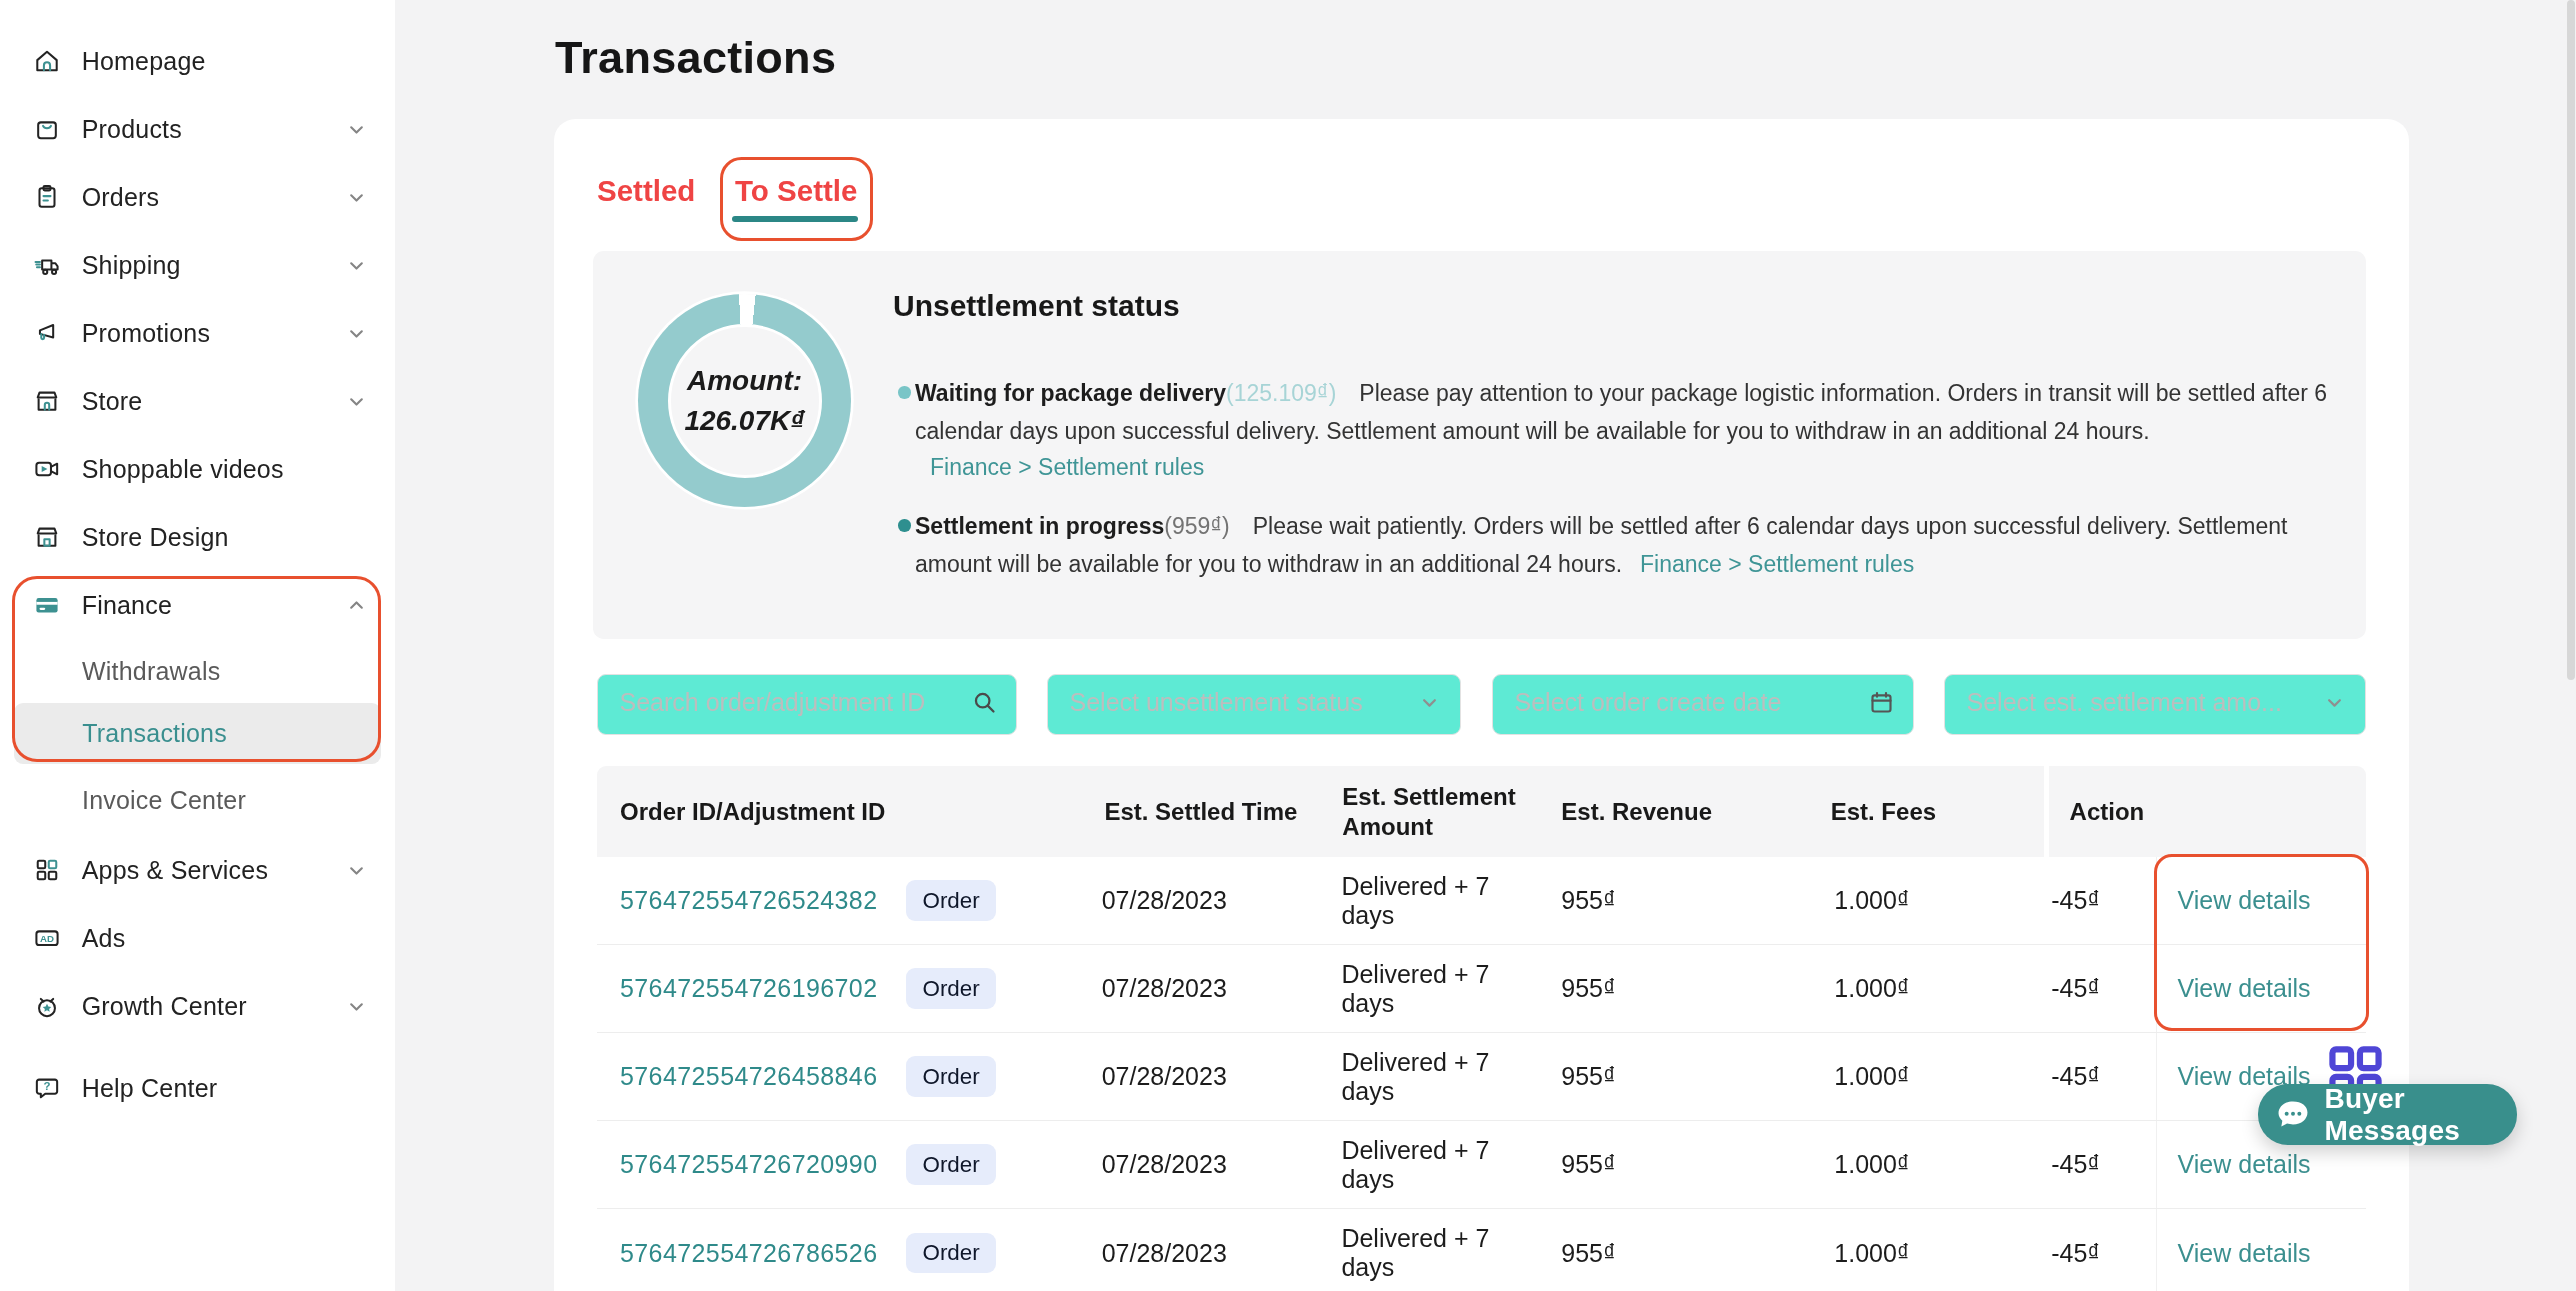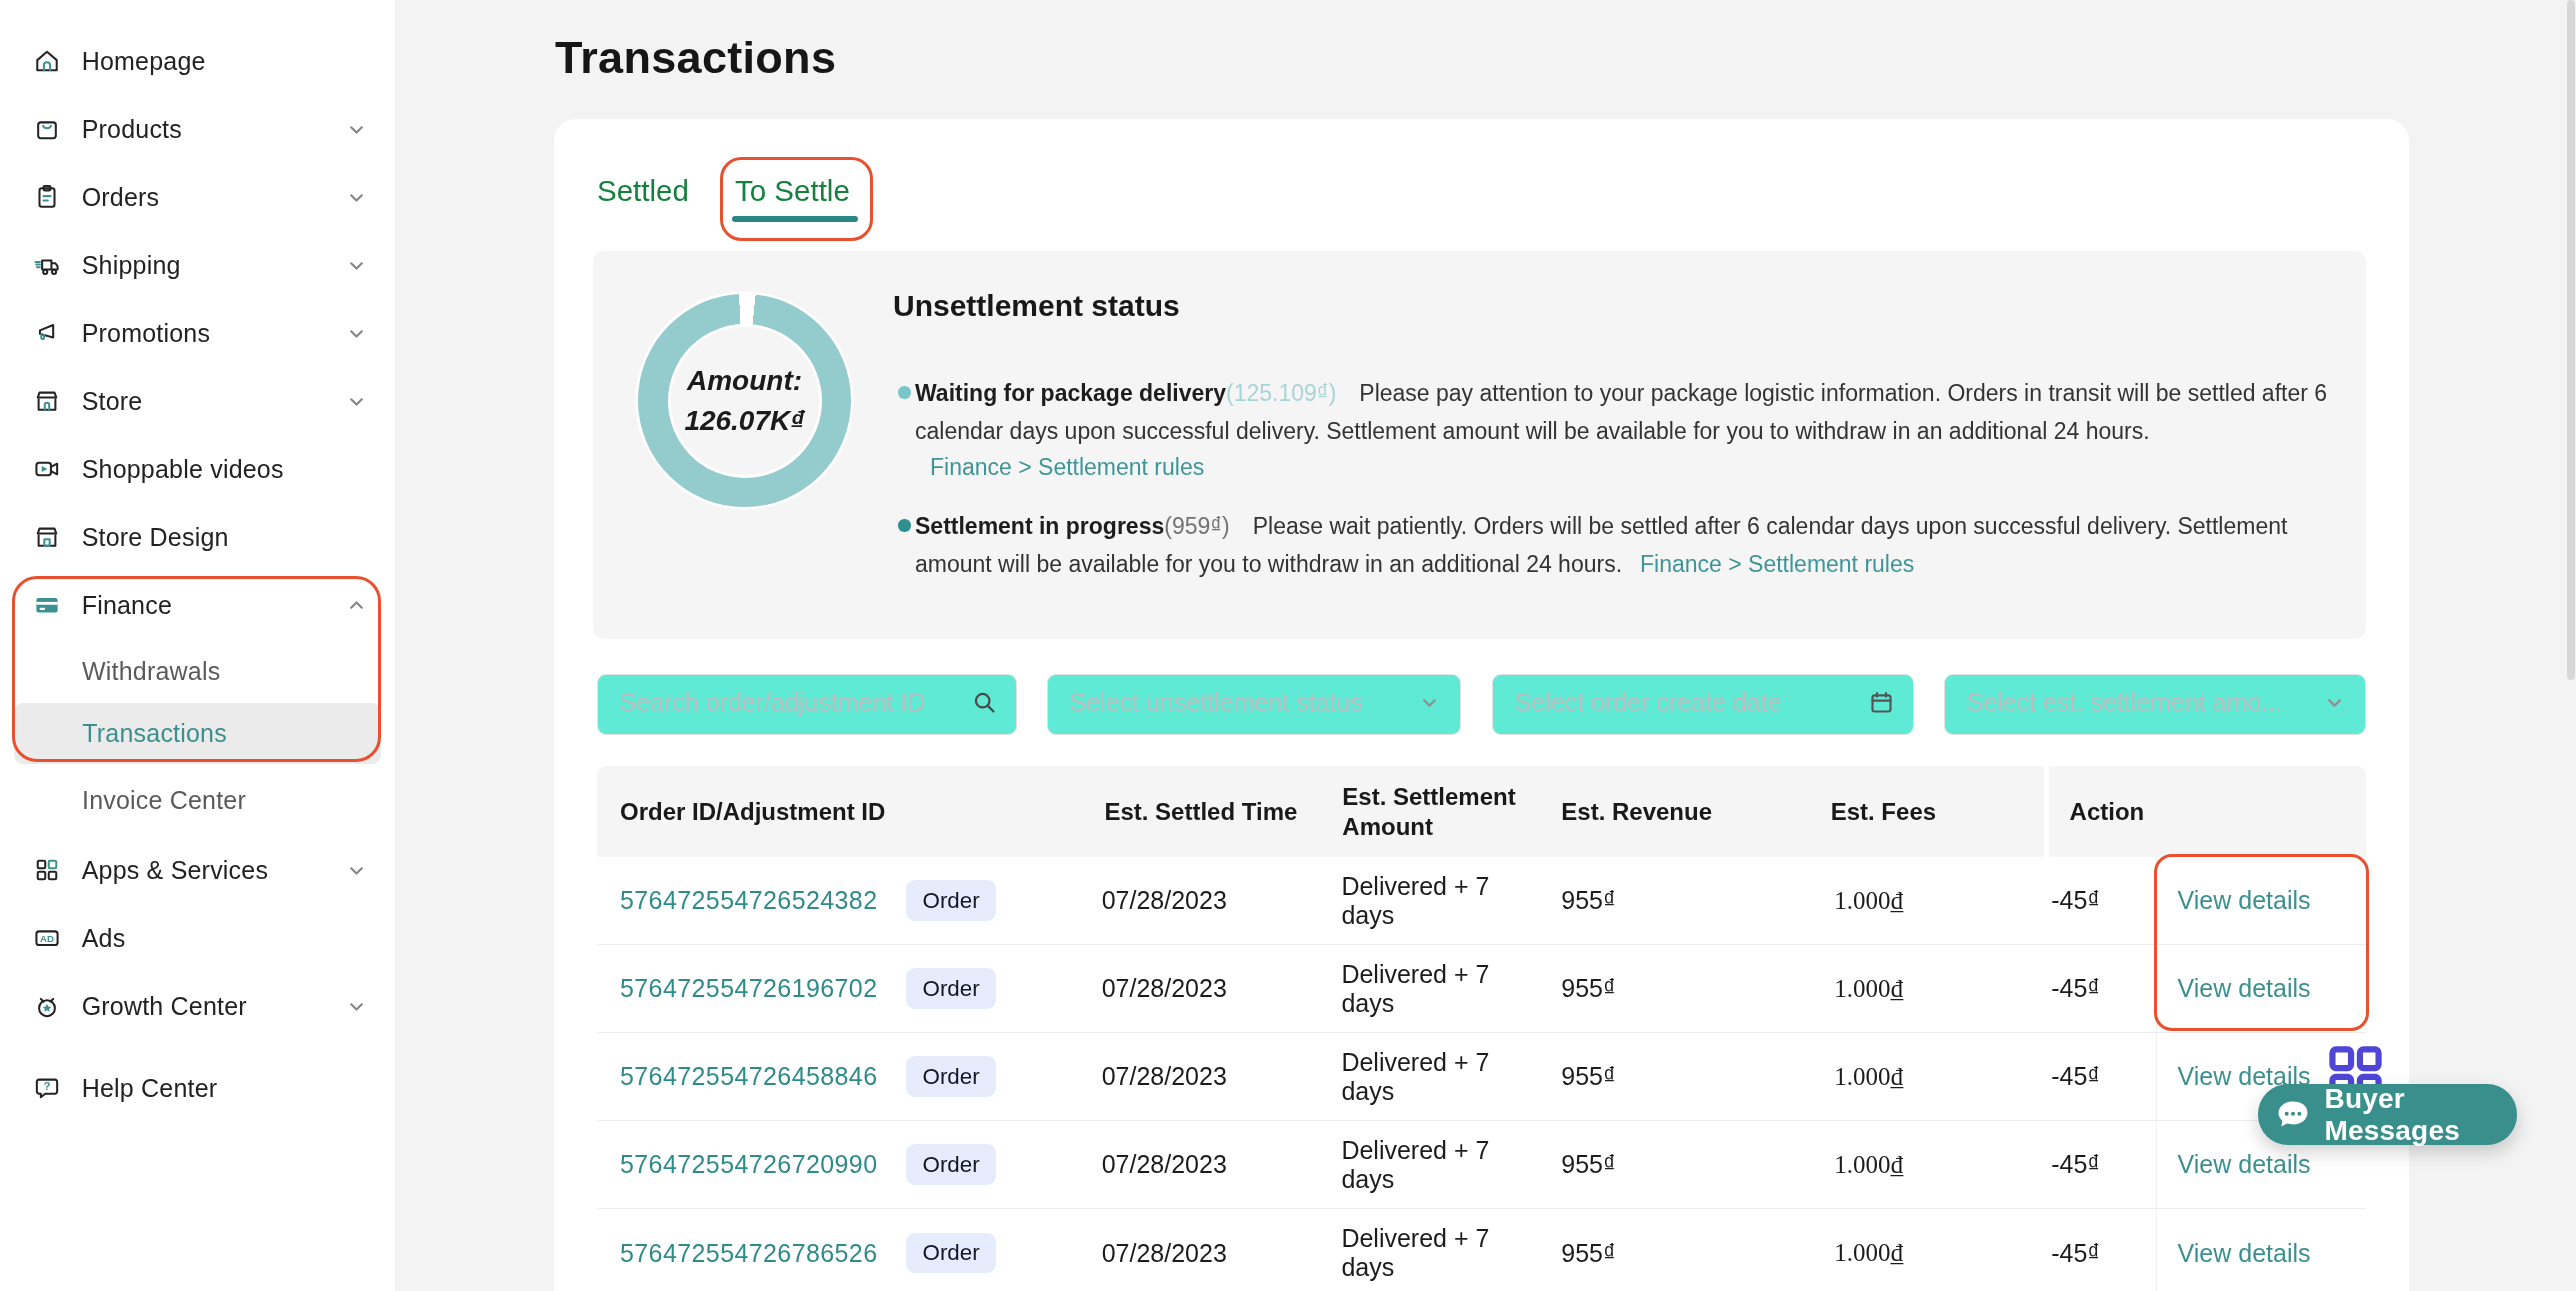--- a/index.html
+++ b/index.html
@@ -20,21 +20,21 @@
   .sb-sub.tall { height:72px; }
   .sb-gap { height:14.3px; }
   .annot { position:absolute; border:3.6px solid #e8502e; pointer-events:none; z-index:40; }
   .annot-finance { left:11.6px; top:576px; width:369px; height:186px; border-radius:25px; }
 
   
   .main-title { position:absolute; left:555px; top:32px; font-size:45px; font-weight:700; color:#161616; letter-spacing:0.3px; z-index:6; }
   .card { position:absolute; left:554px; top:119px; width:1855px; height:1173px; background:#fff; border-radius:21.5px 21.5px 0 0; z-index:6; }
 
   
-  .tab { position:absolute; top:55px; font-size:29.5px; font-weight:400; color:#15803d; cursor:pointer; }
+  .tab { position:absolute; top:55px; font-size:29.5px; font-weight:700; color:#ef4444; cursor:pointer; }
   .tab-settled { left:43px; }
   .tab-tosettle { left:181px; }
   .tab-underline { position:absolute; left:178px; top:97px; width:126px; height:6.3px; border-radius:3.1px; background:#2b8786; }
   .annot-tab { left:166px; top:38px; width:153px; height:84px; border-radius:21.5px; }
 
   
   .panel { position:absolute; left:39px; top:132px; width:1773px; height:388px; background:#f5f5f6; border-radius:10.7px; }
   .donut { position:absolute; left:45px; top:43px; width:213px; height:213px; border-radius:50%;
            background:conic-gradient(from -3deg, #ffffff 0deg 9deg, #94cbcd 9deg 360deg);
            box-shadow:0 0 0 2.7px #fff; }
@@ -74,21 +74,21 @@
   .hc1 { padding-left:23px; } .hc2 { padding-left:10.7px; } .hc3 { padding-left:13.4px; }
   .hc4 { padding-left:14.3px; } .hc5 { padding-left:14.3px; } .hc6 { padding-left:10.7px; }
   .hc7 { padding-left:20.6px; height:100%; display:flex; align-items:center; border-left:5.4px solid #fff; }
   .hc2 span { display:inline-block; max-width:152px; }
   .hc4 span { display:inline-block; max-width:183px; }
   .t-row { display:grid; grid-template-columns:494px 237px 219px 273px 224px 112px 211px;
            height:88px; align-items:center; border-bottom:1.8px solid #ededed; font-size:25px; color:#1c1c1c; }
   .t-row:last-child { border-bottom:none; }
   .rc1 { padding-left:23px; display:flex; align-items:center; }
   .rc2 { padding-left:10.7px; } .rc3 { padding-left:13.4px; } .rc4 { padding-left:14.3px; }
-  .rc5 { padding-left:14.3px;font-family:Liberation Serif, serif; } .rc6 { padding-left:7.2px; }
+  .rc5 { padding-left:14.3px; } .rc6 { padding-left:7.2px; }
   .rc7 { padding-left:20.6px; height:100%; display:flex; align-items:center; border-left:1.8px solid #f0f0f0; }
   .oid { color:#2f8a8a; letter-spacing:0.4px; cursor:pointer; }
   .badge { margin-left:29px; background:#e6ecfb; color:#0f172a; font-size:22.4px; padding:7.2px 16px; border-radius:9px; }
   .viewd { color:#3b8f8f; cursor:pointer; }
   .annot-views { left:1600px; top:735px; width:215px; height:177px; border-radius:18px; }
 
   
   .widget-ic { position:absolute; left:1774px; top:926px; z-index:10; cursor:pointer; }
   .pill { position:absolute; left:2258px; top:1084px; width:259px; height:61px; border-radius:30px; background:#398f8c;
           display:flex; align-items:center; padding-left:16px; z-index:50; cursor:pointer;

